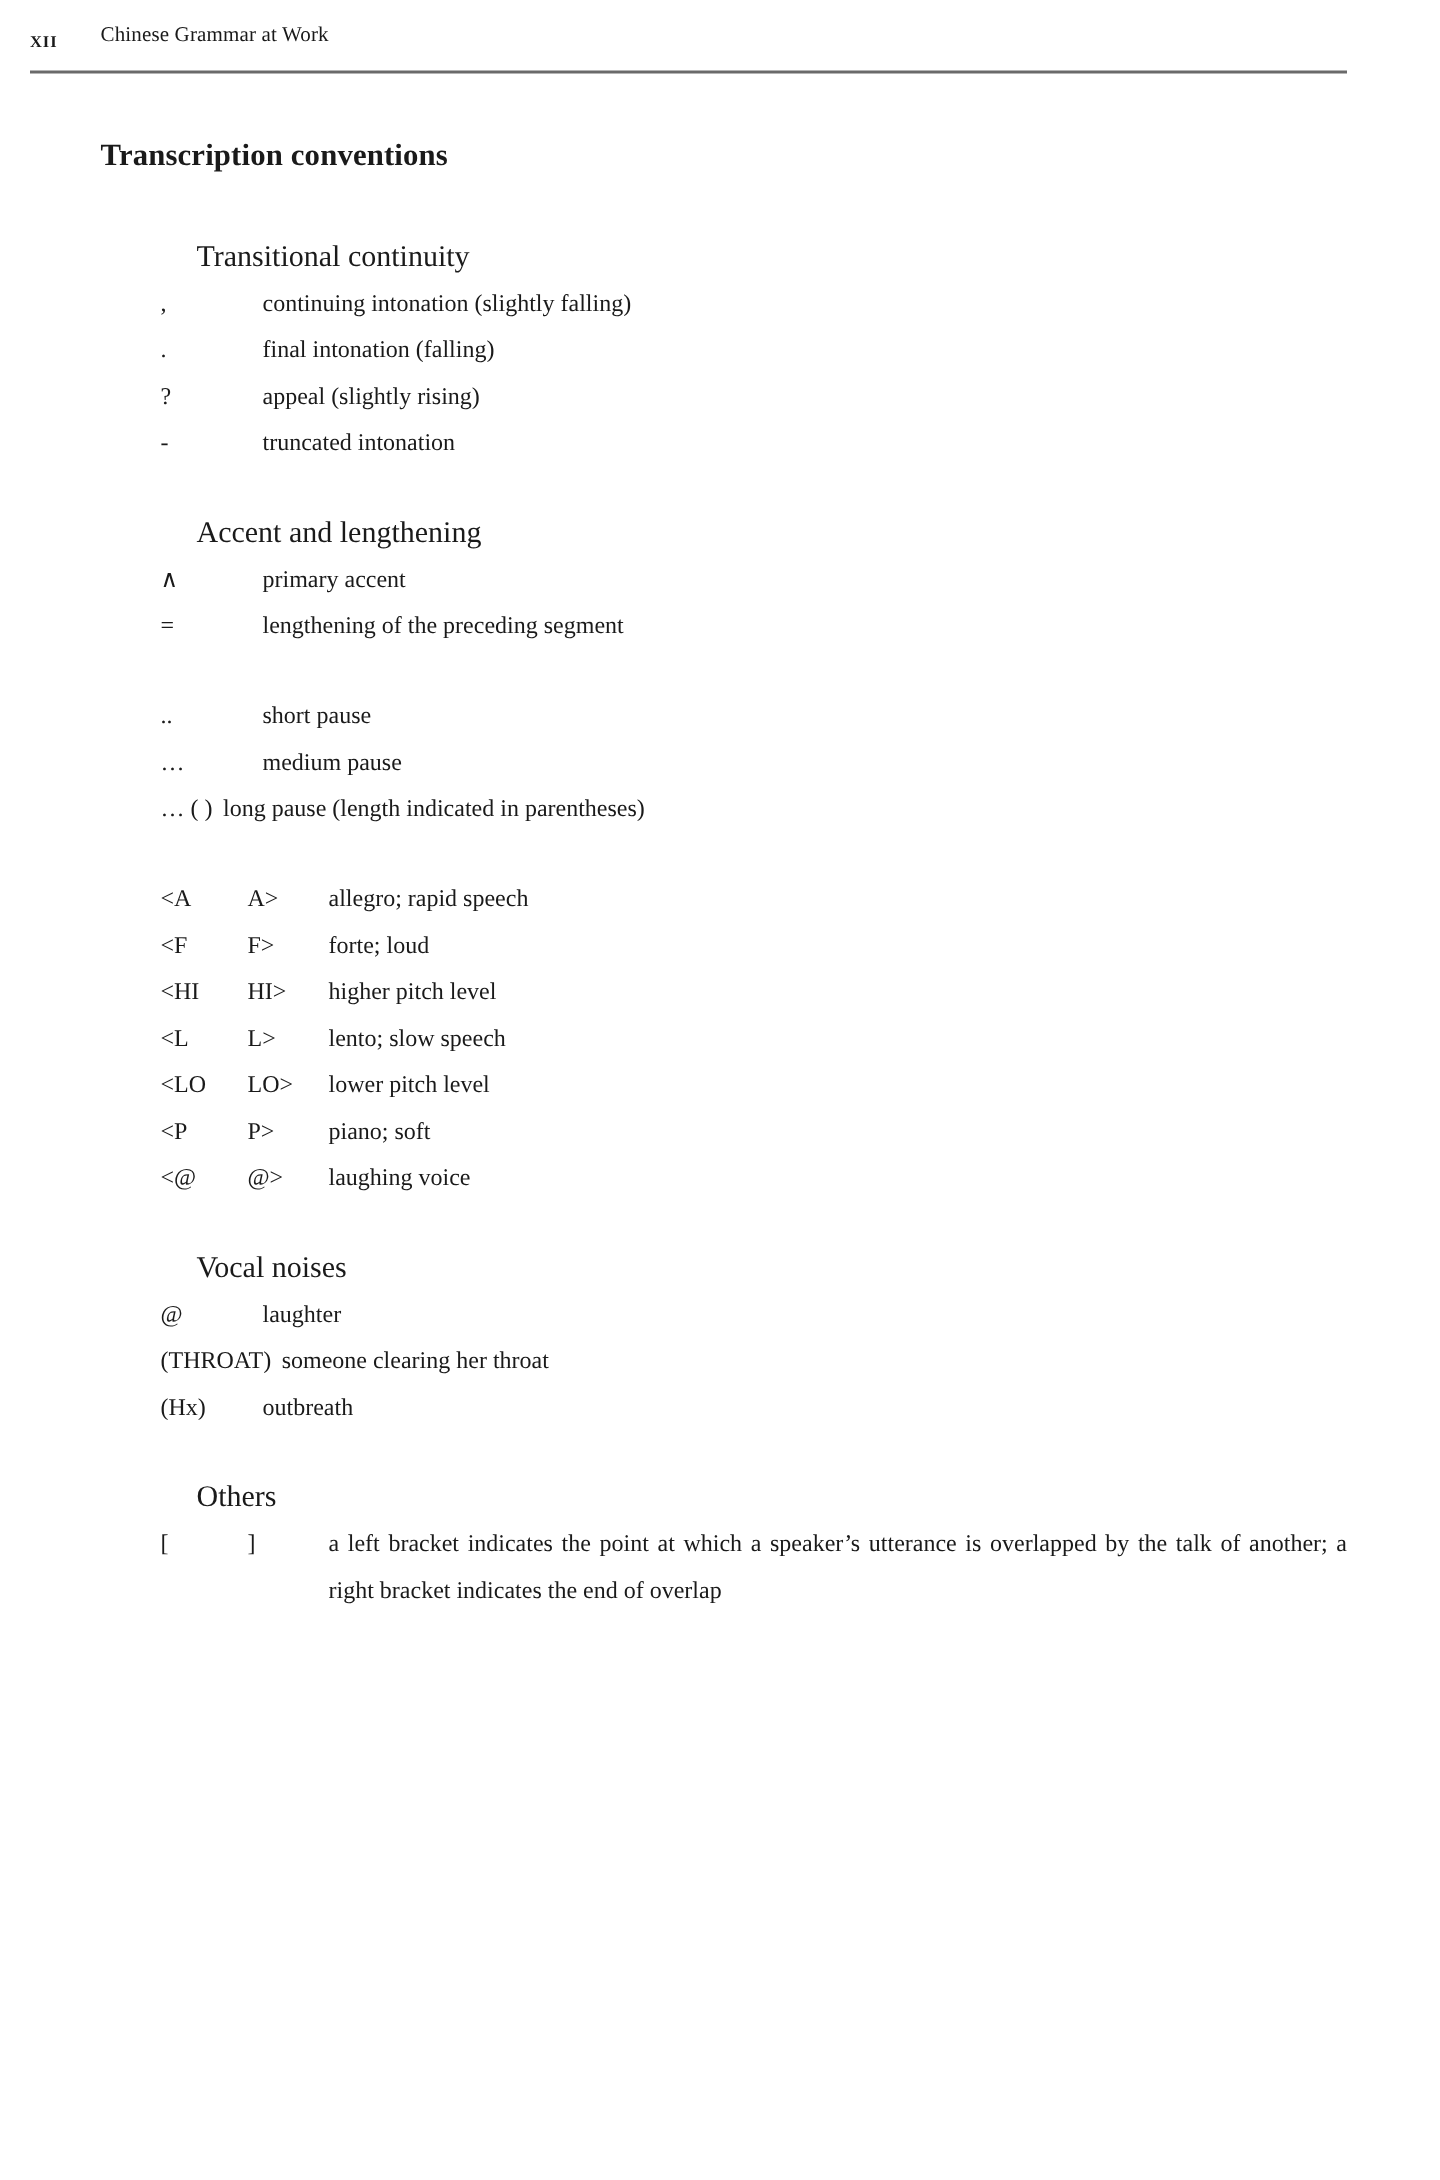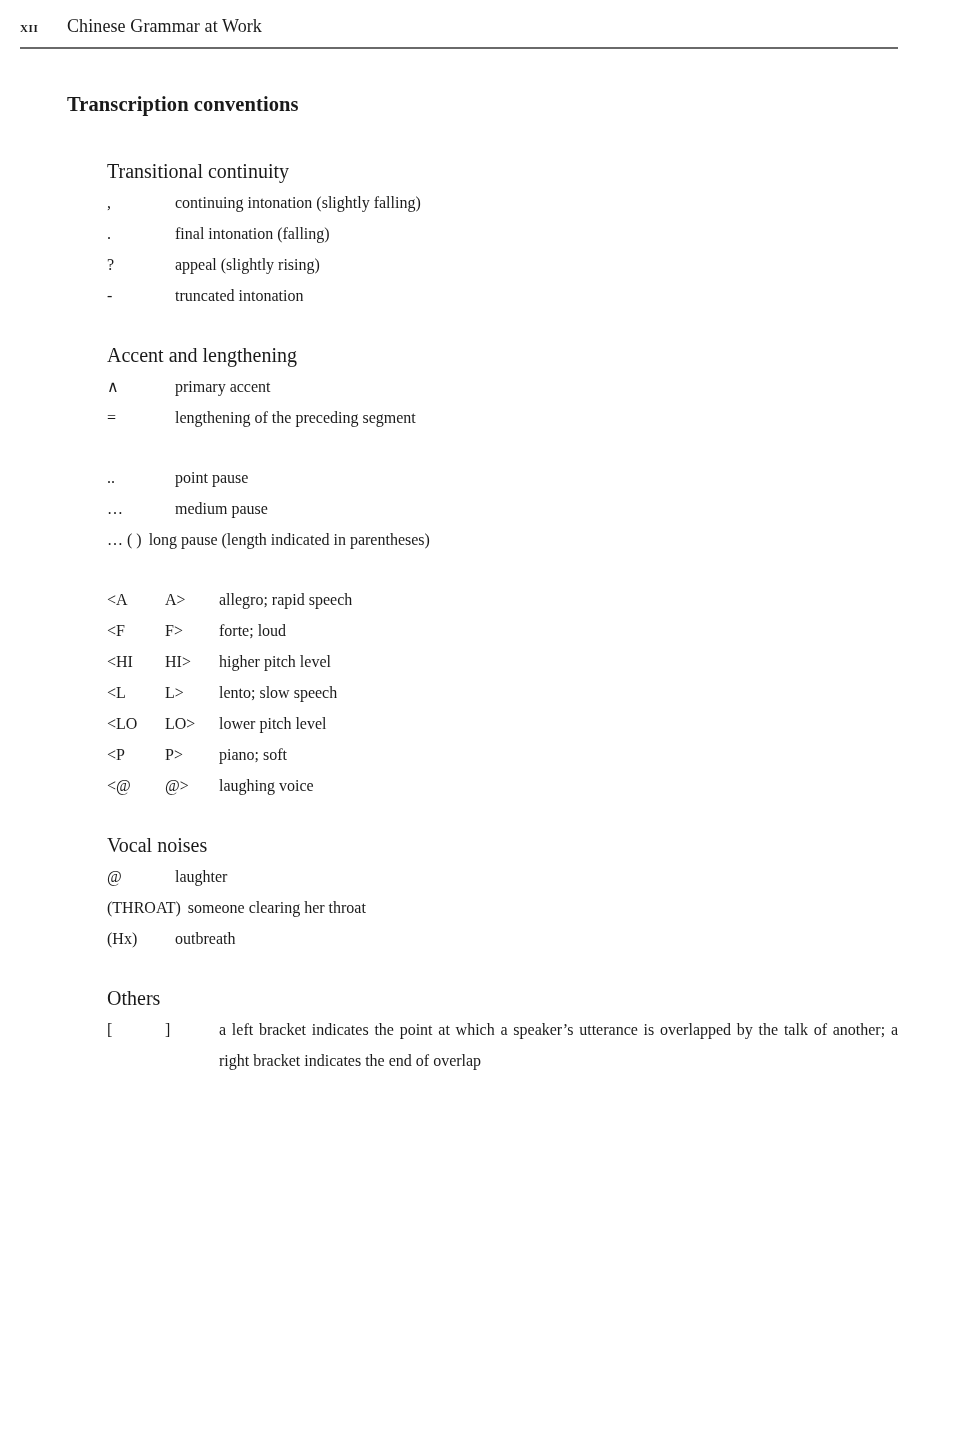--- a/index.html
+++ b/index.html
@@ -31,21 +31,21 @@
     top: 2px;
     font-weight: bold;
     font-size: 15.5px;
     font-variant: small-caps;
     letter-spacing: 0.6px;
   }
   .running-title {
     position: absolute;
     left: 47px;
     top: 0;
-    font-size: 18px;
+    font-size: 14px;
     letter-spacing: 0.1px;
     white-space: nowrap;
   }
   .header-rule {
     position: absolute;
     left: 20px;
     top: 47px;
     width: 878px;
     height: 2px;
     background: #6a6a6a;
@@ -74,21 +74,21 @@
   .group {
     margin-bottom: 29px;
   }
   .group:last-child {
     margin-bottom: 0;
   }
 
   .group-heading {
     font-size: 20px;
     line-height: 31px;
-    margin-left: 40px;
+    margin-left: 64px;
     white-space: nowrap;
   }
 
   .entry {
     position: relative;
     font-size: 16px;
     line-height: 31px;
     margin-left: 40px;
   }
 
@@ -159,21 +159,21 @@
         <div class="entry"><span class="sym">.</span><span class="desc">final intonation (falling)</span></div>
         <div class="entry"><span class="sym">?</span><span class="desc">appeal (slightly rising)</span></div>
         <div class="entry"><span class="sym">-</span><span class="desc">truncated intonation</span></div>
       </div>
       <div class="group">
         <div class="group-heading">Accent and lengthening</div>
         <div class="entry"><span class="sym">∧</span><span class="desc">primary accent</span></div>
         <div class="entry"><span class="sym">=</span><span class="desc">lengthening of the preceding segment</span></div>
       </div>
       <div class="group">
-        <div class="entry"><span class="sym">..</span><span class="desc">point pause</span></div>
+        <div class="entry"><span class="sym">..</span><span class="desc">short pause</span></div>
         <div class="entry"><span class="sym">…</span><span class="desc">medium pause</span></div>
         <div class="entry flow"><span class="sym">… ( )</span><span class="desc">long pause (length indicated in parentheses)</span></div>
       </div>
       <div class="group">
         <div class="entry twocol"><span class="sym">&lt;A</span><span class="sym2">A&gt;</span><span class="desc">allegro; rapid speech</span></div>
         <div class="entry twocol"><span class="sym">&lt;F</span><span class="sym2">F&gt;</span><span class="desc">forte; loud</span></div>
         <div class="entry twocol"><span class="sym">&lt;HI</span><span class="sym2">HI&gt;</span><span class="desc">higher pitch level</span></div>
         <div class="entry twocol"><span class="sym">&lt;L</span><span class="sym2">L&gt;</span><span class="desc">lento; slow speech</span></div>
         <div class="entry twocol"><span class="sym">&lt;LO</span><span class="sym2">LO&gt;</span><span class="desc">lower pitch level</span></div>
         <div class="entry twocol"><span class="sym">&lt;P</span><span class="sym2">P&gt;</span><span class="desc">piano; soft</span></div>

